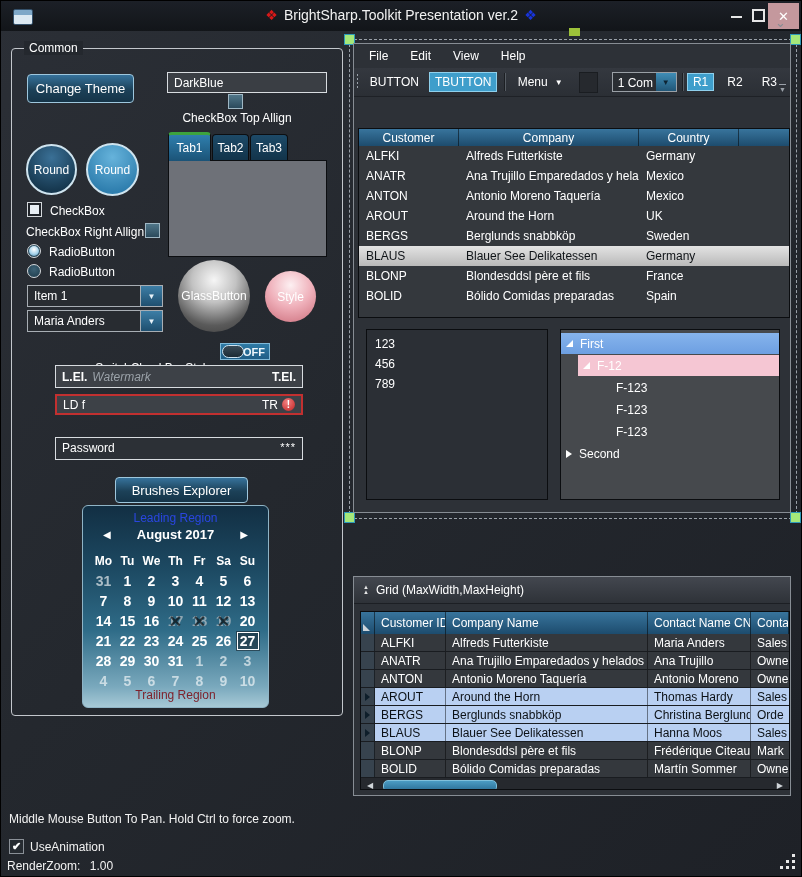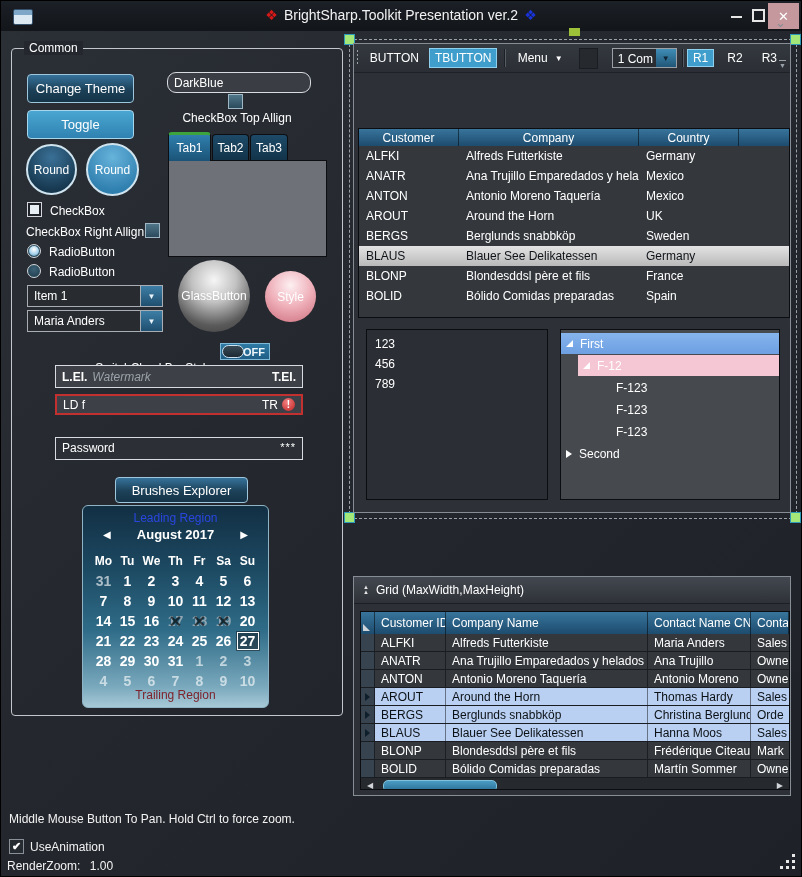--- a/index.html
+++ b/index.html
@@ -170,23 +170,20 @@
     <div class="btn-close">
         <span>✕</span>
       </div>
   </div>
 
   <div class="groupbox">
     <span class="gb-legend">Common</span>
 
     <div class="btn-std" style="left:15px;top:25px;width:105px;height:27px;">
         <span>Change Theme</span>
-      </div>
-    <div class="btn-std btn-bright" style="left:15px;top:61px;width:105px;height:27px;">
-        <span>Toggle</span>
       </div>
     <div class="btn-round round-dark" style="left:14px;top:95px;width:47px;height:47px;">
         <span>Round</span>
       </div>
     <div class="btn-round round-light" style="left:74px;top:94px;width:49px;height:49px;">
         <span>Round</span>
       </div>
 
     <div class="cb checked" style="left:15px;top:153px;"></div>
     <div class="lbl" style="left:38px;top:155px;">CheckBox</div>
@@ -303,21 +300,21 @@
           <div class="cal-cell muted">5</div>
           <div class="cal-cell muted">6</div>
           <div class="cal-cell muted">7</div>
           <div class="cal-cell muted">8</div>
           <div class="cal-cell muted">9</div>
           <div class="cal-cell muted">10</div>
         </div>
       <div class="cal-trailing">Trailing Region</div>
     </div>
 
-    <div class="tbox" style="left:155px;top:23px;width:144px;height:21px;background:#3a3e44;border-radius:9px;">
+    <div class="tbox" style="left:155px;top:23px;width:160px;height:21px;background:#3a3e44;">
       <span>DarkBlue</span>
     </div>
     <div class="cb teal" style="left:216px;top:45px;"></div>
     <div class="lbl" style="left:140px;top:62px;width:170px;text-align:center;">CheckBox Top Allign</div>
 
     <div class="dtab sel" style="left:156px;top:83px;width:43px;height:29px;">
         <span>Tab1</span>
       </div>
     <div class="dtab unsel" style="left:200px;top:85px;width:37px;height:27px;">
         <span>Tab2</span>
@@ -330,20 +327,26 @@
 
   <div class="sel-rect"></div>
   <div class="sel-handle" style="left:343px;top:33px;"></div>
   <div class="sel-handle" style="left:789px;top:33px;"></div>
   <div class="sel-handle" style="left:343px;top:511px;"></div>
   <div class="sel-handle" style="left:789px;top:511px;"></div>
   <div class="adorner-flag"></div>
   <div class="adorner-chevron">⌄</div>
 
   <div class="window" style="left:352px;top:42px;width:438px;height:470px;">
+    <div class="menu-bar" id="menu-bar">
+        <div class="menu-item">File</div>
+        <div class="menu-item">Edit</div>
+        <div class="menu-item">View</div>
+        <div class="menu-item">Help</div>
+      </div>
     <div class="toolbar">
       <div class="tb-grip" style="box-shadow:3px 0 0 0 transparent;"></div>
       <span class="tb-label">BUTTON</span>
       <span class="tb-chip">TBUTTON</span>
       <div class="tb-sep"></div>
       <div class="tb-menu">
         <span>Menu</span>
         <span class="tb-arrow">▼</span>
       </div>
       <div class="tb-input"></div>

